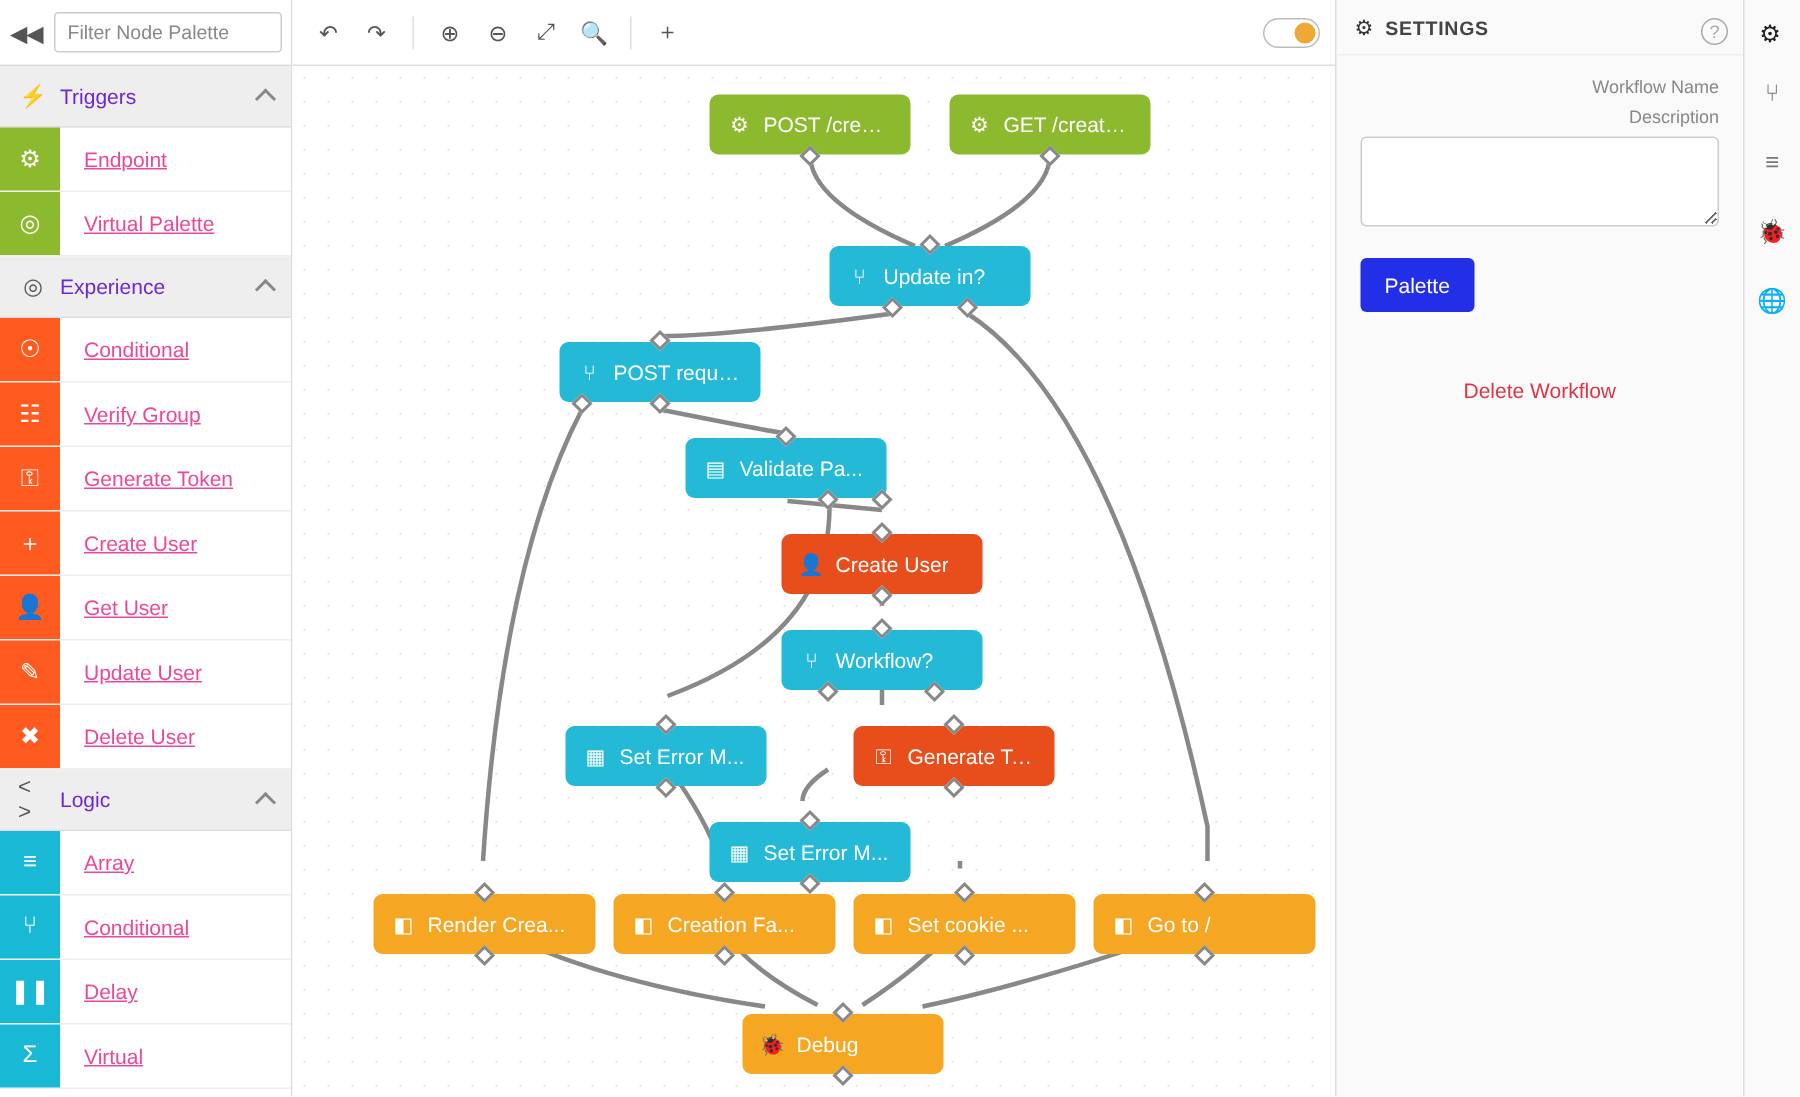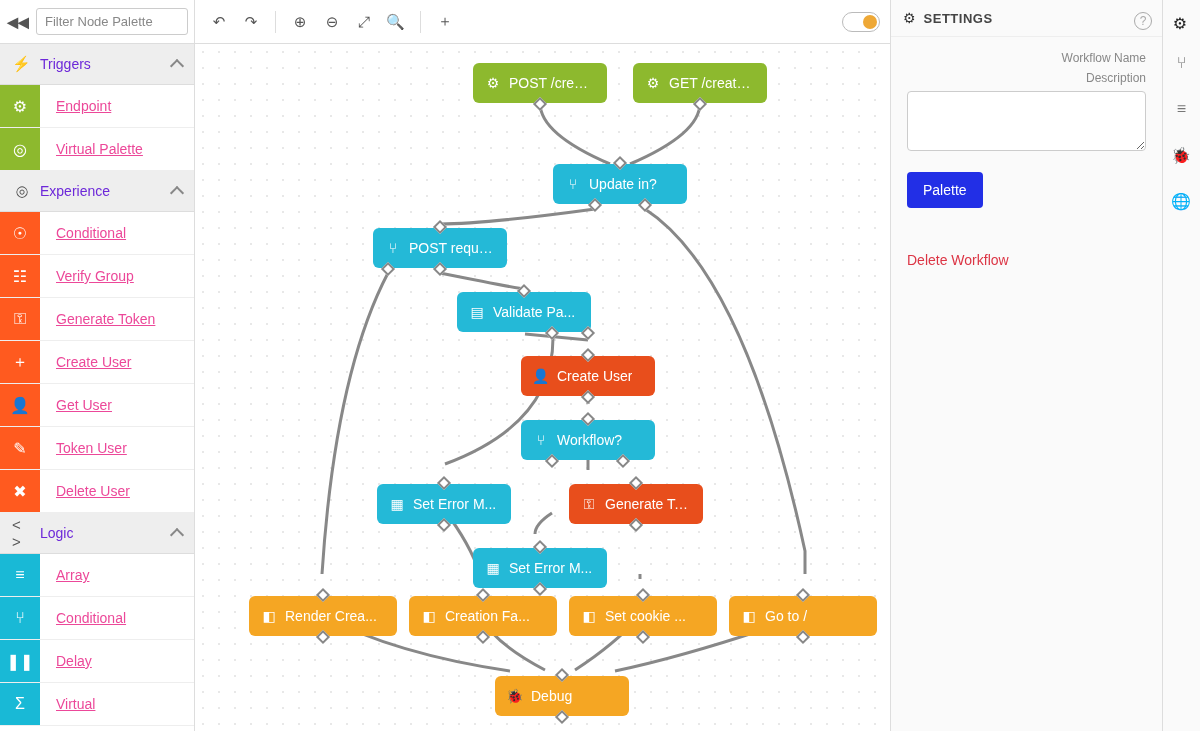--- a/index.html
+++ b/index.html
@@ -35,21 +35,21 @@
 .right-panel { width: 272px; border-left: 1px solid #ddd; background: #fafafa; display: flex; flex-direction: column; }
 .right-header { display: flex; align-items: center; gap: 8px; padding: 10px 12px; border-bottom: 1px solid #eee; }
 .right-header .title { font-weight: 600; font-size: 13px; letter-spacing: .5px; color: #444; }
 .right-body { padding: 14px 16px; }
 .field-label { font-size: 12px; color: #888; margin-bottom: 6px; text-align: right; }
 .text-input { width: 100%; border: 1px solid #ccc; border-radius: 4px; padding: 7px 9px; font-size: 14px; margin-bottom: 18px; }
 .checkbox-row { display: flex; align-items: center; gap: 8px; margin-bottom: 20px; }
 .checkbox-row input { width: 15px; height: 15px; accent-color: #1e6cff; }
 .textarea { width: 100%; border: 1px solid #ccc; border-radius: 4px; padding: 7px 9px; font-size: 14px; height: 60px; margin-bottom: 18px; resize: both; }
 .update-btn { background: #222fe6; color: #fff; border: none; border-radius: 4px; padding: 10px 16px; font-size: 14px; cursor: pointer; }
-.delete-link { text-align: left; color: #dc3545; margin-top: 44px; cursor: pointer; font-size: 14px; }
+.delete-link { text-align: center; color: #dc3545; margin-top: 44px; cursor: pointer; font-size: 14px; }
 .help-icon { position: absolute; right: 10px; top: 12px; width: 18px; height: 18px; border: 1.5px solid #aaa; border-radius: 50%; color: #aaa; font-size: 12px; display: flex; align-items: center; justify-content: center; cursor: pointer; }
 .rail { width: 38px; border-left: 1px solid #ddd; background: #fafafa; display: flex; flex-direction: column; align-items: center; padding-top: 52px; gap: 24px; }
 .rail-icon { width: 22px; height: 22px; color: #777; cursor: pointer; display: flex; align-items: center; justify-content: center; font-size: 16px; }
 .rail-icon.active { color: #222; }
 .gear-rail { position: absolute; top: 12px; right: 9px; color: #222; }
 .nicon { width: 16px; height: 16px; flex-shrink: 0; display: inline-flex; align-items: center; justify-content: center; font-size: 14px; }
 </style>
 </head>
 <body>
 
@@ -96,21 +96,21 @@
       <div class="palette-item">
         <div class="icon-box" style="background: rgb(255, 90, 31);">＋</div>
         <div class="item-label">Create User</div>
       </div>
       <div class="palette-item">
         <div class="icon-box" style="background: rgb(255, 90, 31);">👤</div>
         <div class="item-label">Get User</div>
       </div>
       <div class="palette-item">
         <div class="icon-box" style="background: rgb(255, 90, 31);">✎</div>
-        <div class="item-label">Token User</div>
+        <div class="item-label">Update User</div>
       </div>
       <div class="palette-item">
         <div class="icon-box" style="background: rgb(255, 90, 31);">✖</div>
         <div class="item-label">Delete User</div>
       </div>
     </div>
 
   <div class="palette-section-header">
     <span class="icon-header">&lt; &gt;</span>
     <span class="label">Logic</span>

